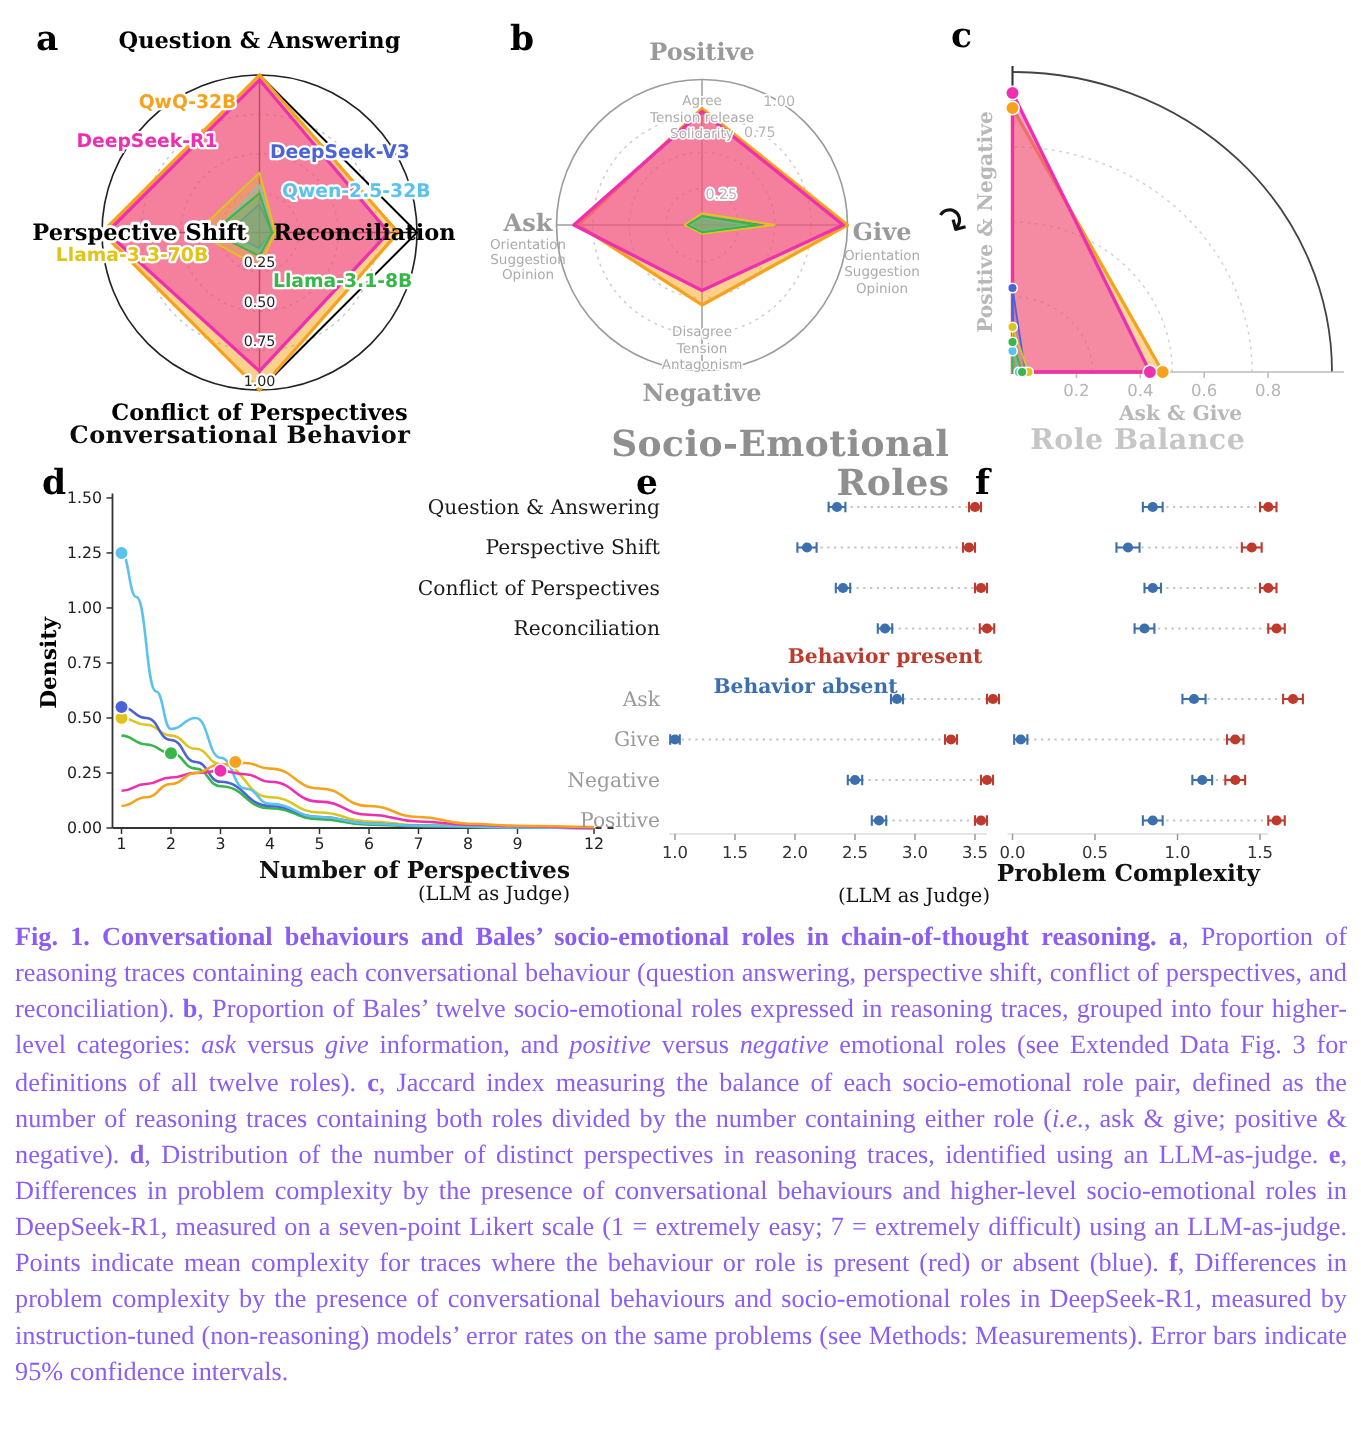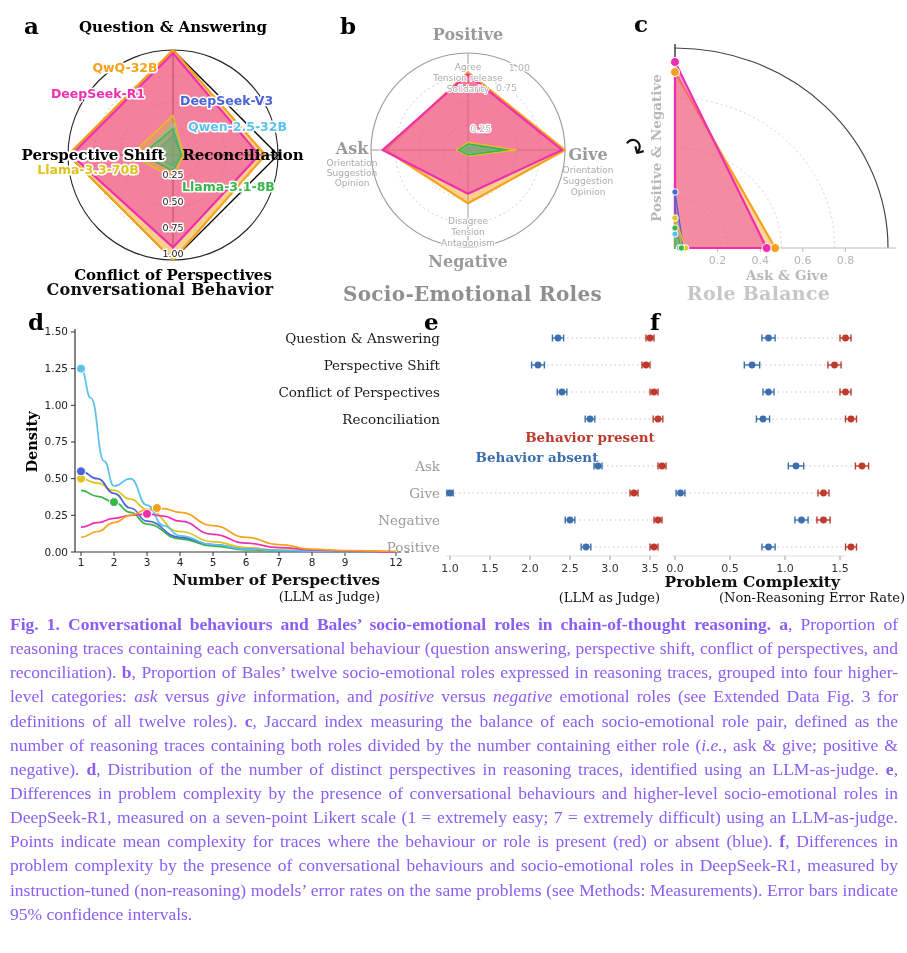--- a/index.html
+++ b/index.html
@@ -1,21 +1,21 @@
 <!DOCTYPE html>
 <html><head>
 <meta charset="utf-8">
 <style>
   html,body{margin:0;padding:0;background:#fff;}
   .page{position:relative;width:907px;height:953px;background:#fff;overflow:hidden;font-family:"Liberation Serif",serif;}
   svg.chart{position:absolute;overflow:visible;}
   .panel-letter{position:absolute;font-family:"DejaVu Serif",serif;font-weight:bold;font-size:23px;color:#000;line-height:1;}
   .panel-title{position:absolute;font-family:"DejaVu Serif",serif;font-weight:bold;text-align:center;line-height:1.1;}
   .t-a{left:10px;top:281px;width:300px;font-size:16px;color:#0d0d0d;letter-spacing:.3px;}
-  .t-b{left:330px;top:283px;width:285px;font-size:20px;color:#8f8f8f;letter-spacing:.3px;}
+  .t-b{left:348px;top:283px;width:285px;font-size:24px;color:#8f8f8f;letter-spacing:.3px;text-align:right;}
   .t-c{left:636px;top:283px;width:245px;font-size:19px;color:#c6c6c6;letter-spacing:.3px;}
   .figtext{position:absolute;text-align:right;font-family:"DejaVu Serif",serif;color:#111;}
   .xlabel-d{left:40px;top:570px;width:340px;font-size:15.5px;font-weight:bold;}
   .xsub-d{left:40px;top:589px;width:340px;font-size:13px;}
   .ef-title{left:480px;top:572px;width:360px;font-size:15.5px;font-weight:bold;}
   .e-sub{left:460px;top:590px;width:200px;font-size:13px;}
   .f-sub{left:660px;top:590px;width:245px;font-size:13px;}
   .caption{position:absolute;left:10px;top:612px;width:888px;font-family:"Liberation Serif",serif;font-size:17.5px;line-height:1.38;color:#8b5cf6;text-align:justify;}
   .caption .b{font-weight:bold;}
   .caption .i{font-style:italic;}
@@ -366,16 +366,15 @@
       <line x1="190.5" y1="245" x2="201.5" y2="245" stroke="#bd3a2d" stroke-width="1.4"></line>
       <line x1="190.5" y1="241.5" x2="190.5" y2="248.5" stroke="#bd3a2d" stroke-width="1.4"></line>
       <line x1="201.5" y1="241.5" x2="201.5" y2="248.5" stroke="#bd3a2d" stroke-width="1.4"></line>
       <circle cx="196" cy="245" r="3.4" fill="#bd3a2d"></circle>
     </svg>
 
   <div class="figtext xlabel-d">Number of Perspectives</div>
   <div class="figtext xsub-d">(LLM as Judge)</div>
   <div class="figtext ef-title">Problem Complexity</div>
   <div class="figtext e-sub">(LLM as Judge)</div>
-  <div class="figtext f-sub">(Non-Reasoning Error Rate)</div>
 
   <div class="caption"><span class="b">Fig. 1. Conversational behaviours and Bales’ socio-emotional roles in chain-of-thought reasoning. </span><span class="b">a</span><span>, Proportion of reasoning traces containing each conversational behaviour (question answering, perspective shift, conflict of perspectives, and reconciliation). </span><span class="b">b</span><span>, Proportion of Bales’ twelve socio-emotional roles expressed in reasoning traces, grouped into four higher-level categories: </span><span class="i">ask</span><span> versus </span><span class="i">give</span><span> information, and </span><span class="i">positive</span><span> versus </span><span class="i">negative</span><span> emotional roles (see Extended Data Fig. 3 for definitions of all twelve roles). </span><span class="b">c</span><span>, Jaccard index measuring the balance of each socio-emotional role pair, defined as the number of reasoning traces containing both roles divided by the number containing either role (</span><span class="i">i.e.</span><span>, ask &amp; give; positive &amp; negative). </span><span class="b">d</span><span>, Distribution of the number of distinct perspectives in reasoning traces, identified using an LLM-as-judge. </span><span class="b">e</span><span>, Differences in problem complexity by the presence of conversational behaviours and higher-level socio-emotional roles in DeepSeek-R1, measured on a seven-point Likert scale (1 = extremely easy; 7 = extremely difficult) using an LLM-as-judge. Points indicate mean complexity for traces where the behaviour or role is present (red) or absent (blue). </span><span class="b">f</span><span>, Differences in problem complexity by the presence of conversational behaviours and socio-emotional roles in DeepSeek-R1, measured by instruction-tuned (non-reasoning) models’ error rates on the same problems (see Methods: Measurements). Error bars indicate 95% confidence intervals.</span></div>
 </div>
 
 </body></html>

